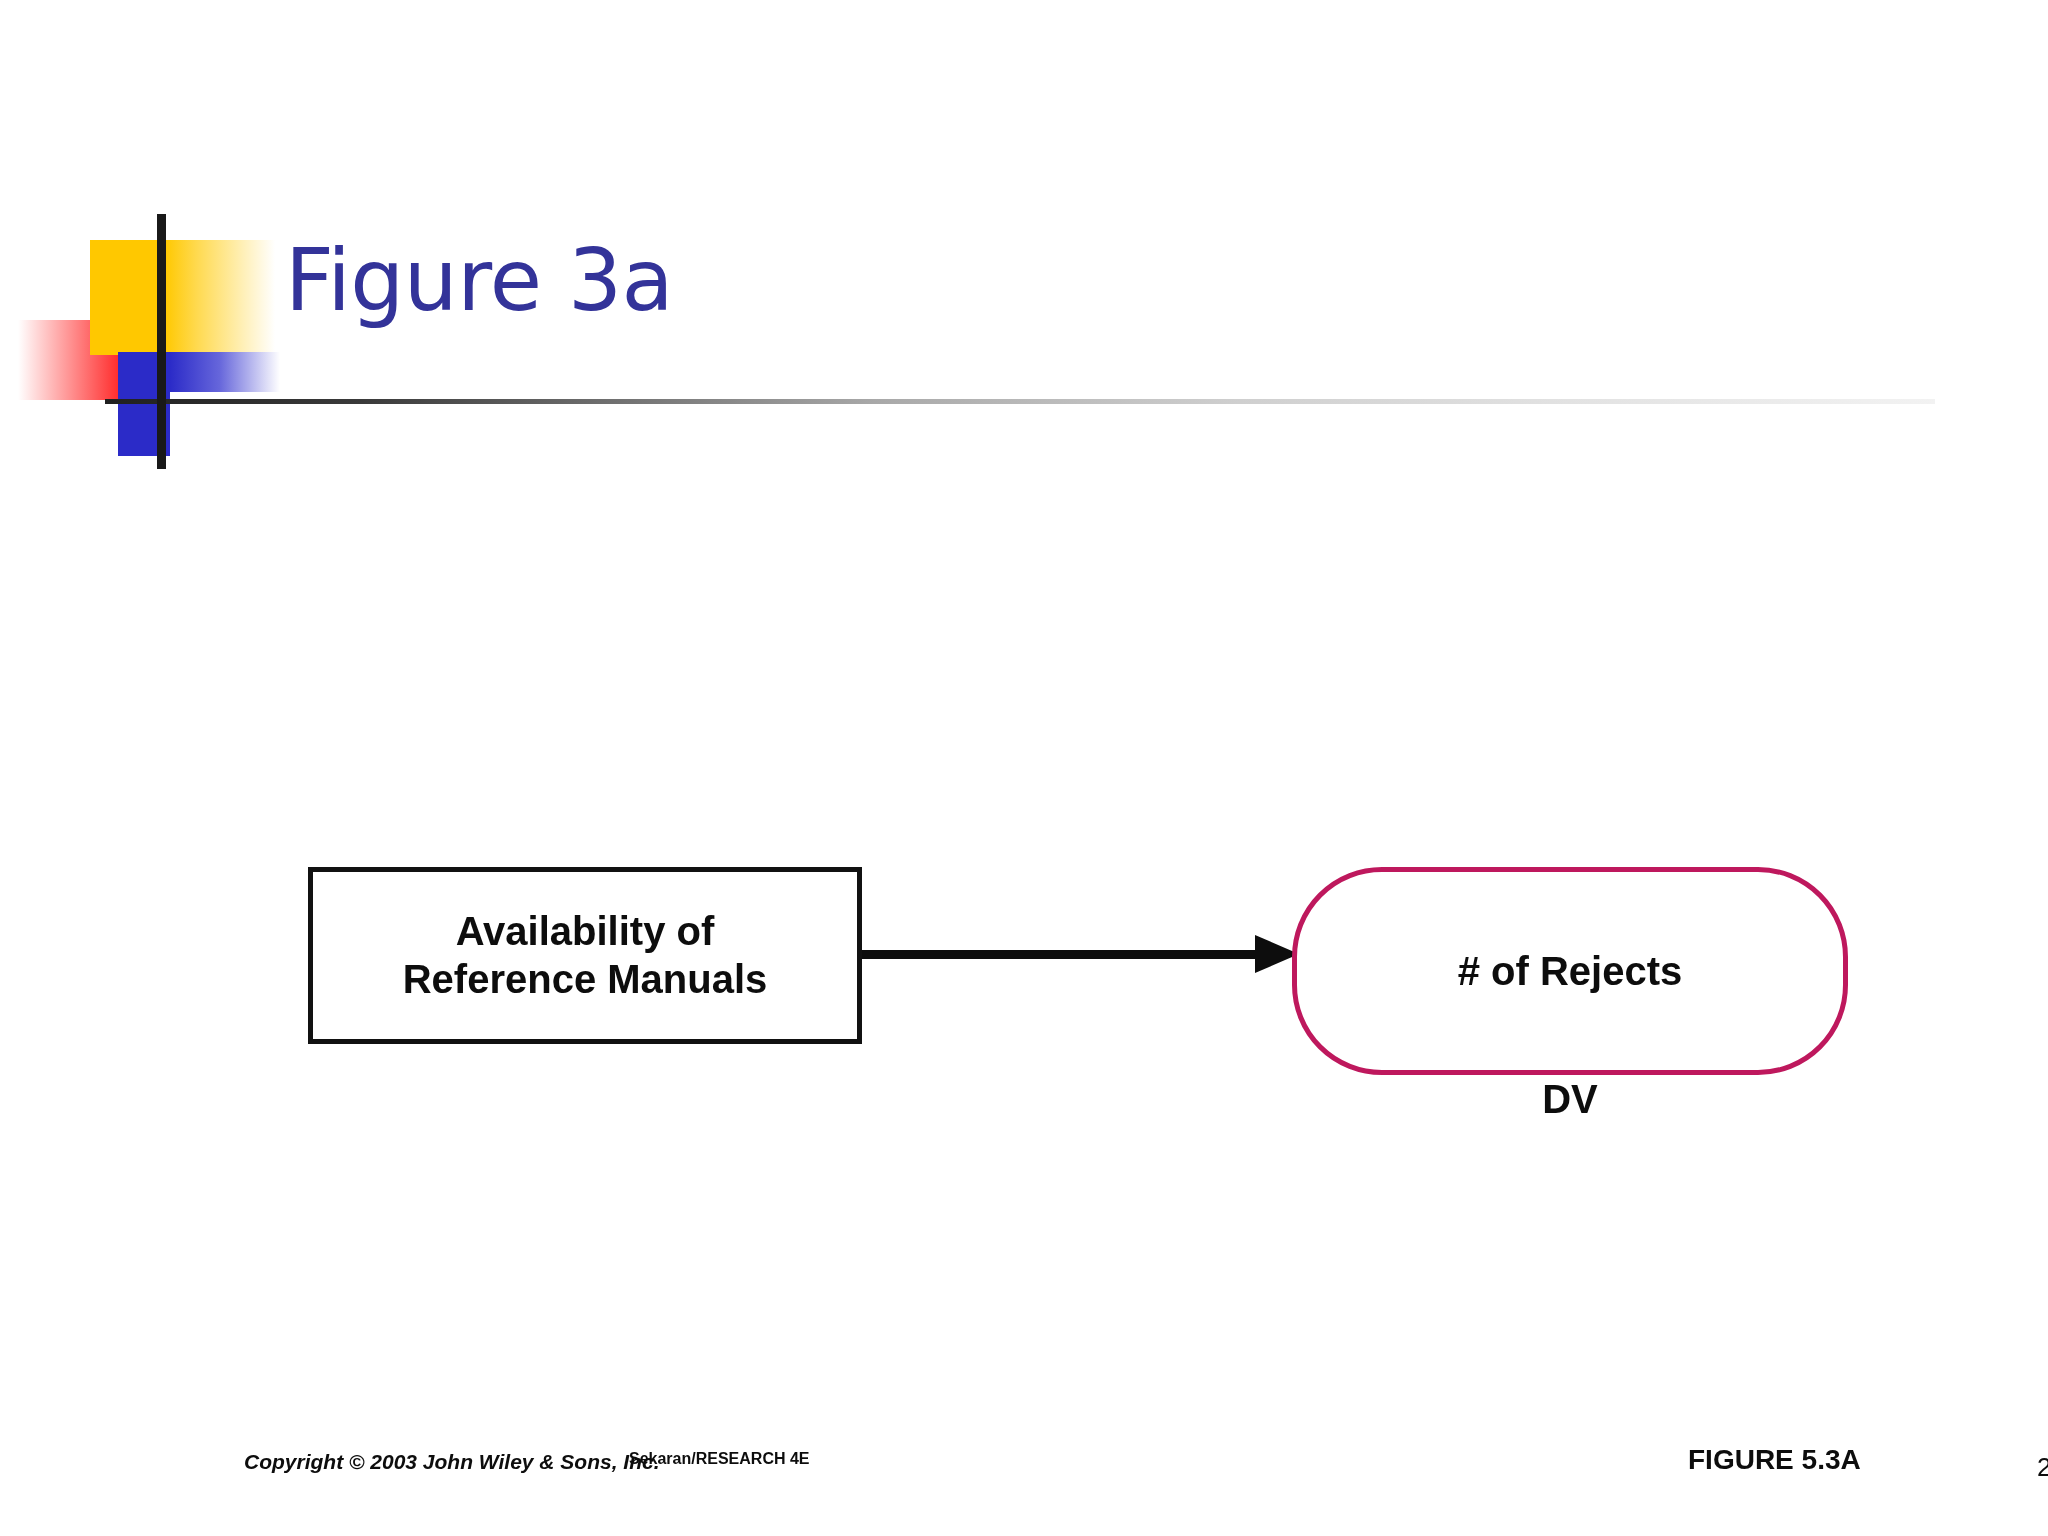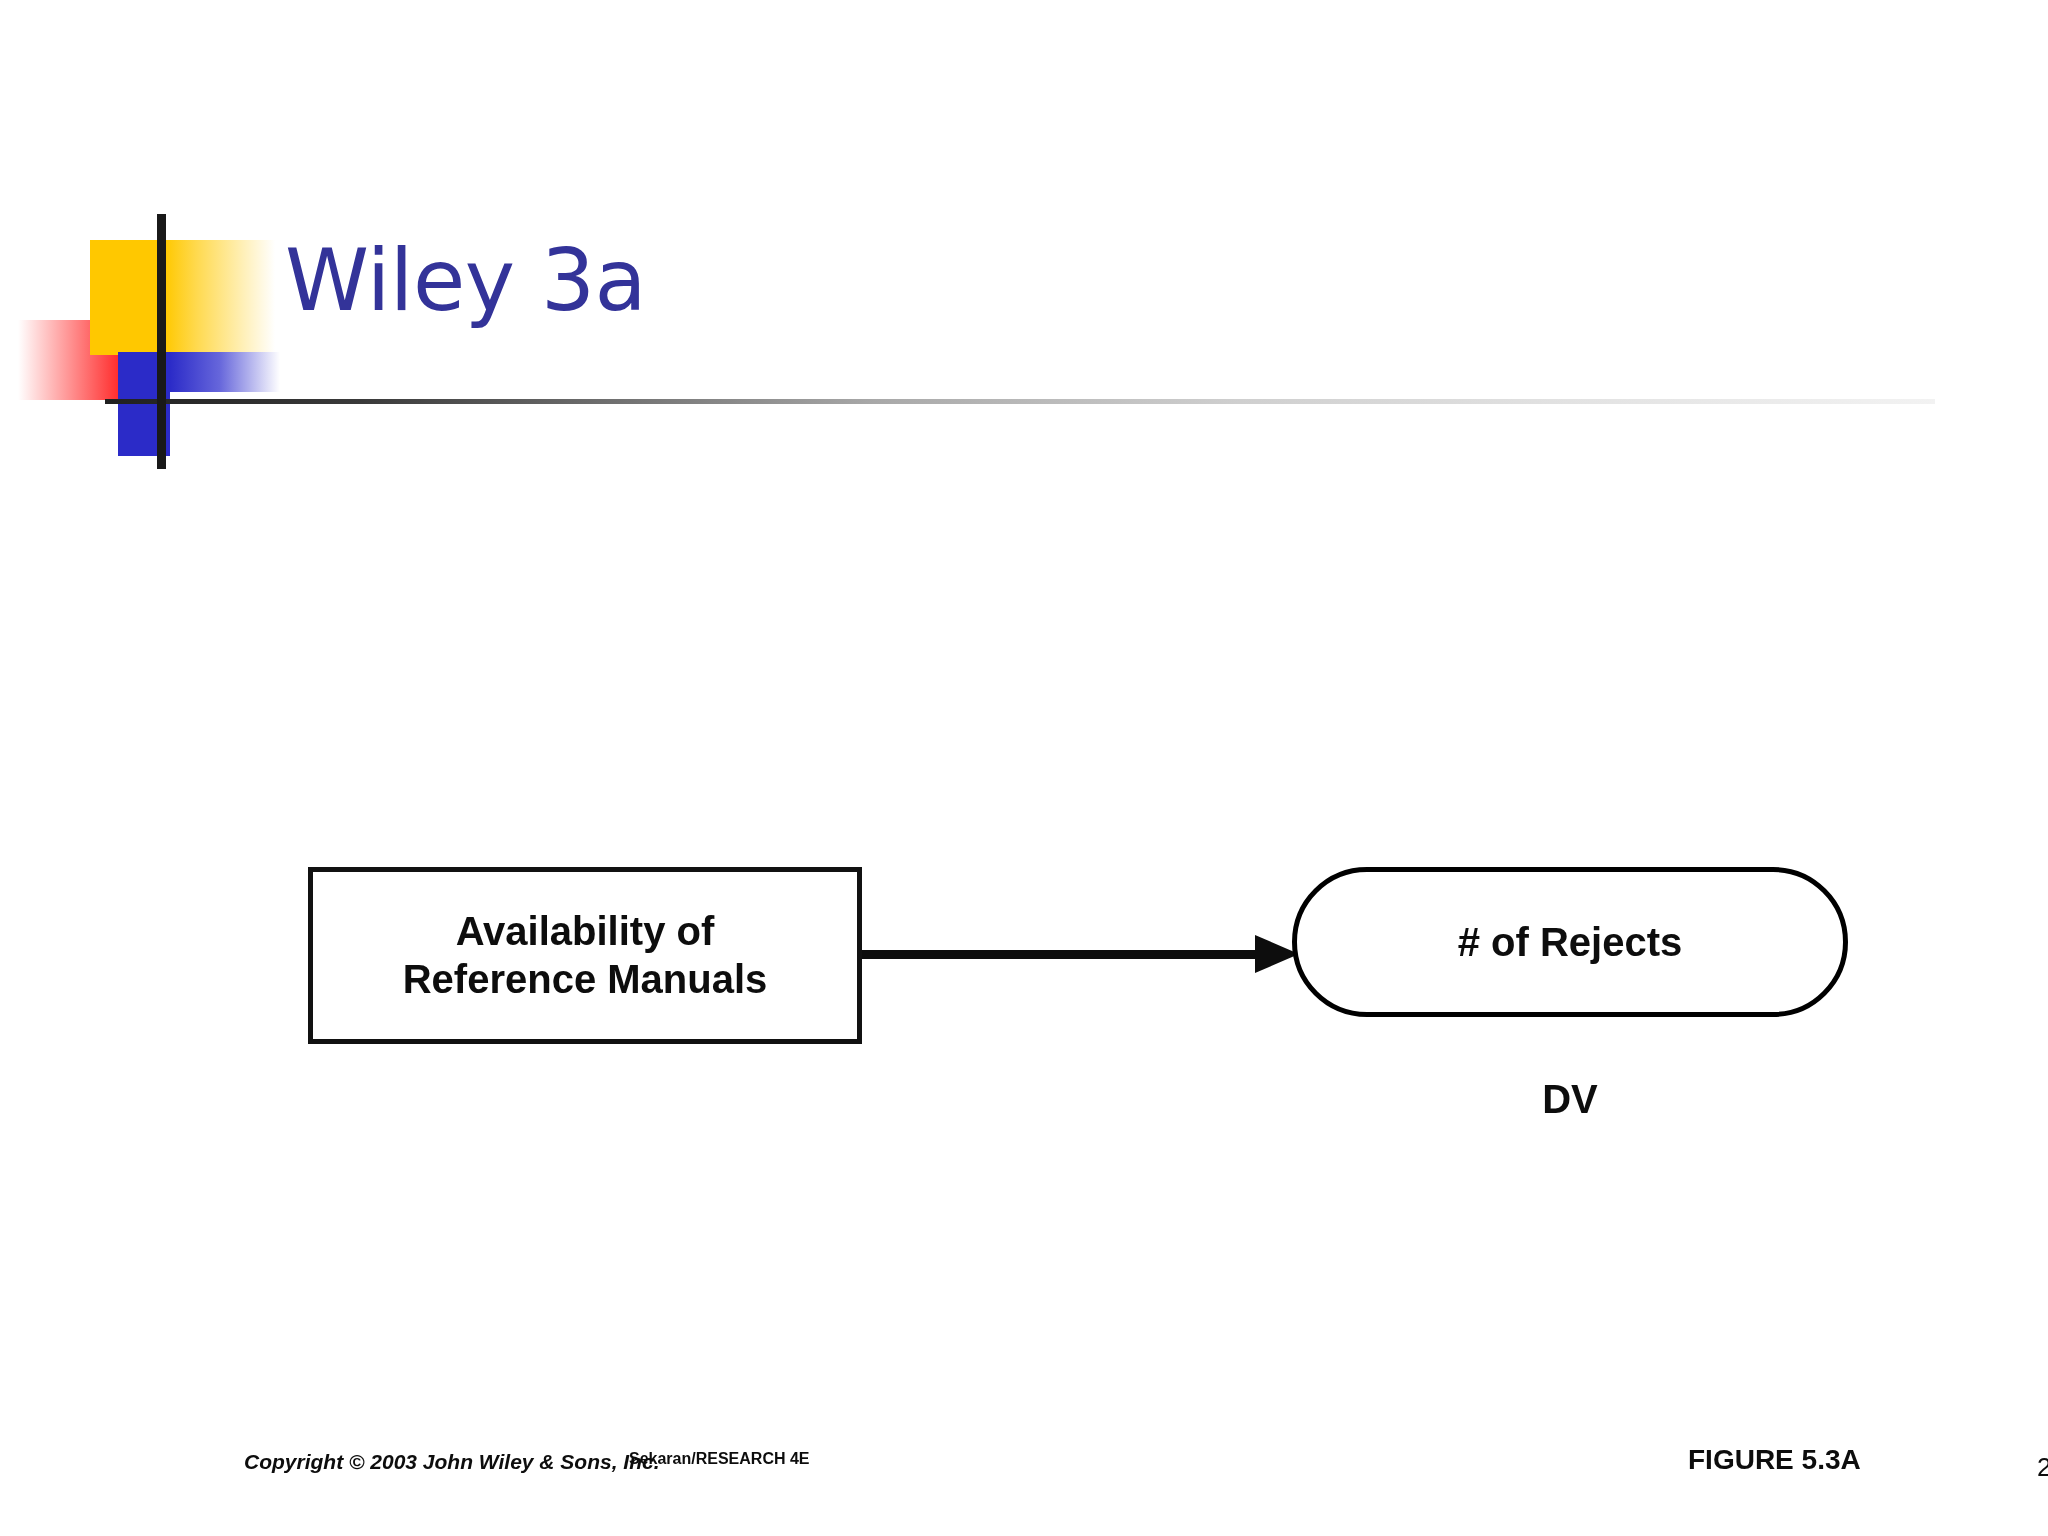--- a/index.html
+++ b/index.html
@@ -156,22 +156,22 @@
     border-top: 19px solid transparent;
     border-bottom: 19px solid transparent;
     border-left: 44px solid #0d0d0d;
   }
 
   #dv-oval {
     position: absolute;
     left: 1292px;
     top: 855px;
     width: 556px;
-    height: 150px;
-    border: 5px solid #000000;
+    height: 208px;
+    border: 5px solid #be185d;
     border-radius: 90px;
     background: #ffffff;
     box-sizing: border-box;
     display: flex;
     align-items: center;
     justify-content: center;
   }
   #dv-oval .oval-text {
     font-family: "Liberation Sans", sans-serif;
     font-weight: bold;
@@ -253,21 +253,21 @@
   <div id="logo">
     <div class="logo-red-fade"></div>
     <div class="logo-yellow"></div>
     <div class="logo-yellow-fade"></div>
     <div class="logo-blue-fade"></div>
     <div class="logo-blue"></div>
     <div class="logo-blue-low"></div>
     <div class="logo-vrule"></div>
   </div>
 
-  <div id="title">Wiley 3a</div>
+  <div id="title">Figure 3a</div>
 
   <div id="divider"></div>
 
   <div id="diagram">
 
     <div id="iv-box">
       <span class="box-text">Availability of
 Reference Manuals</span>
     </div>
 

